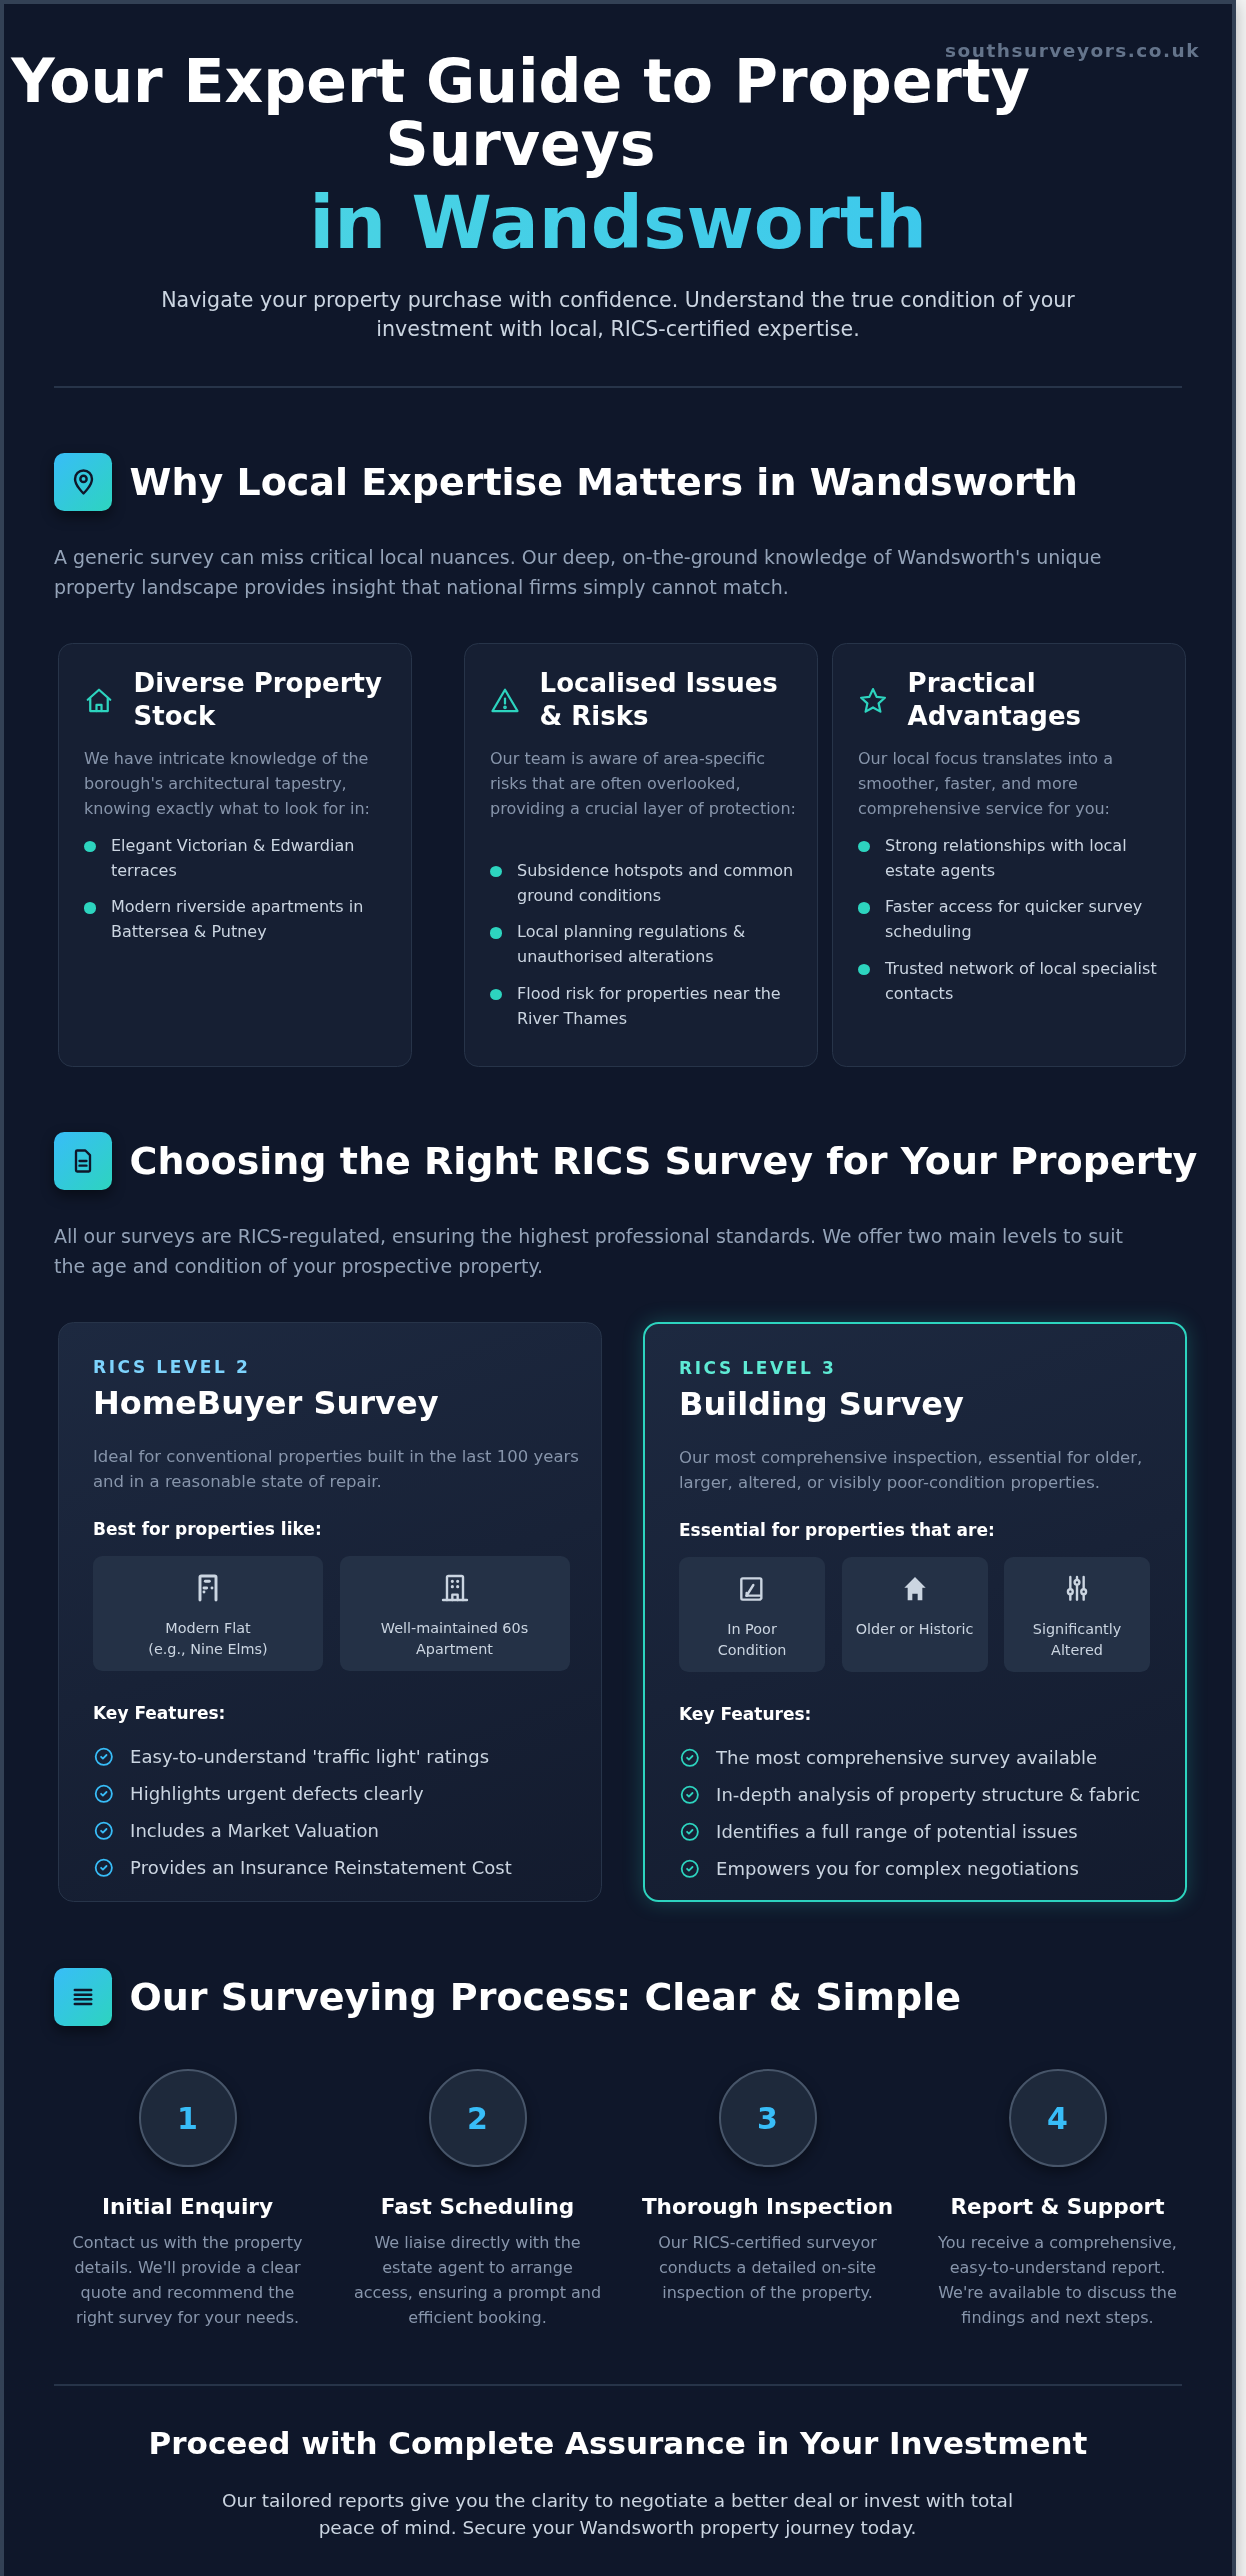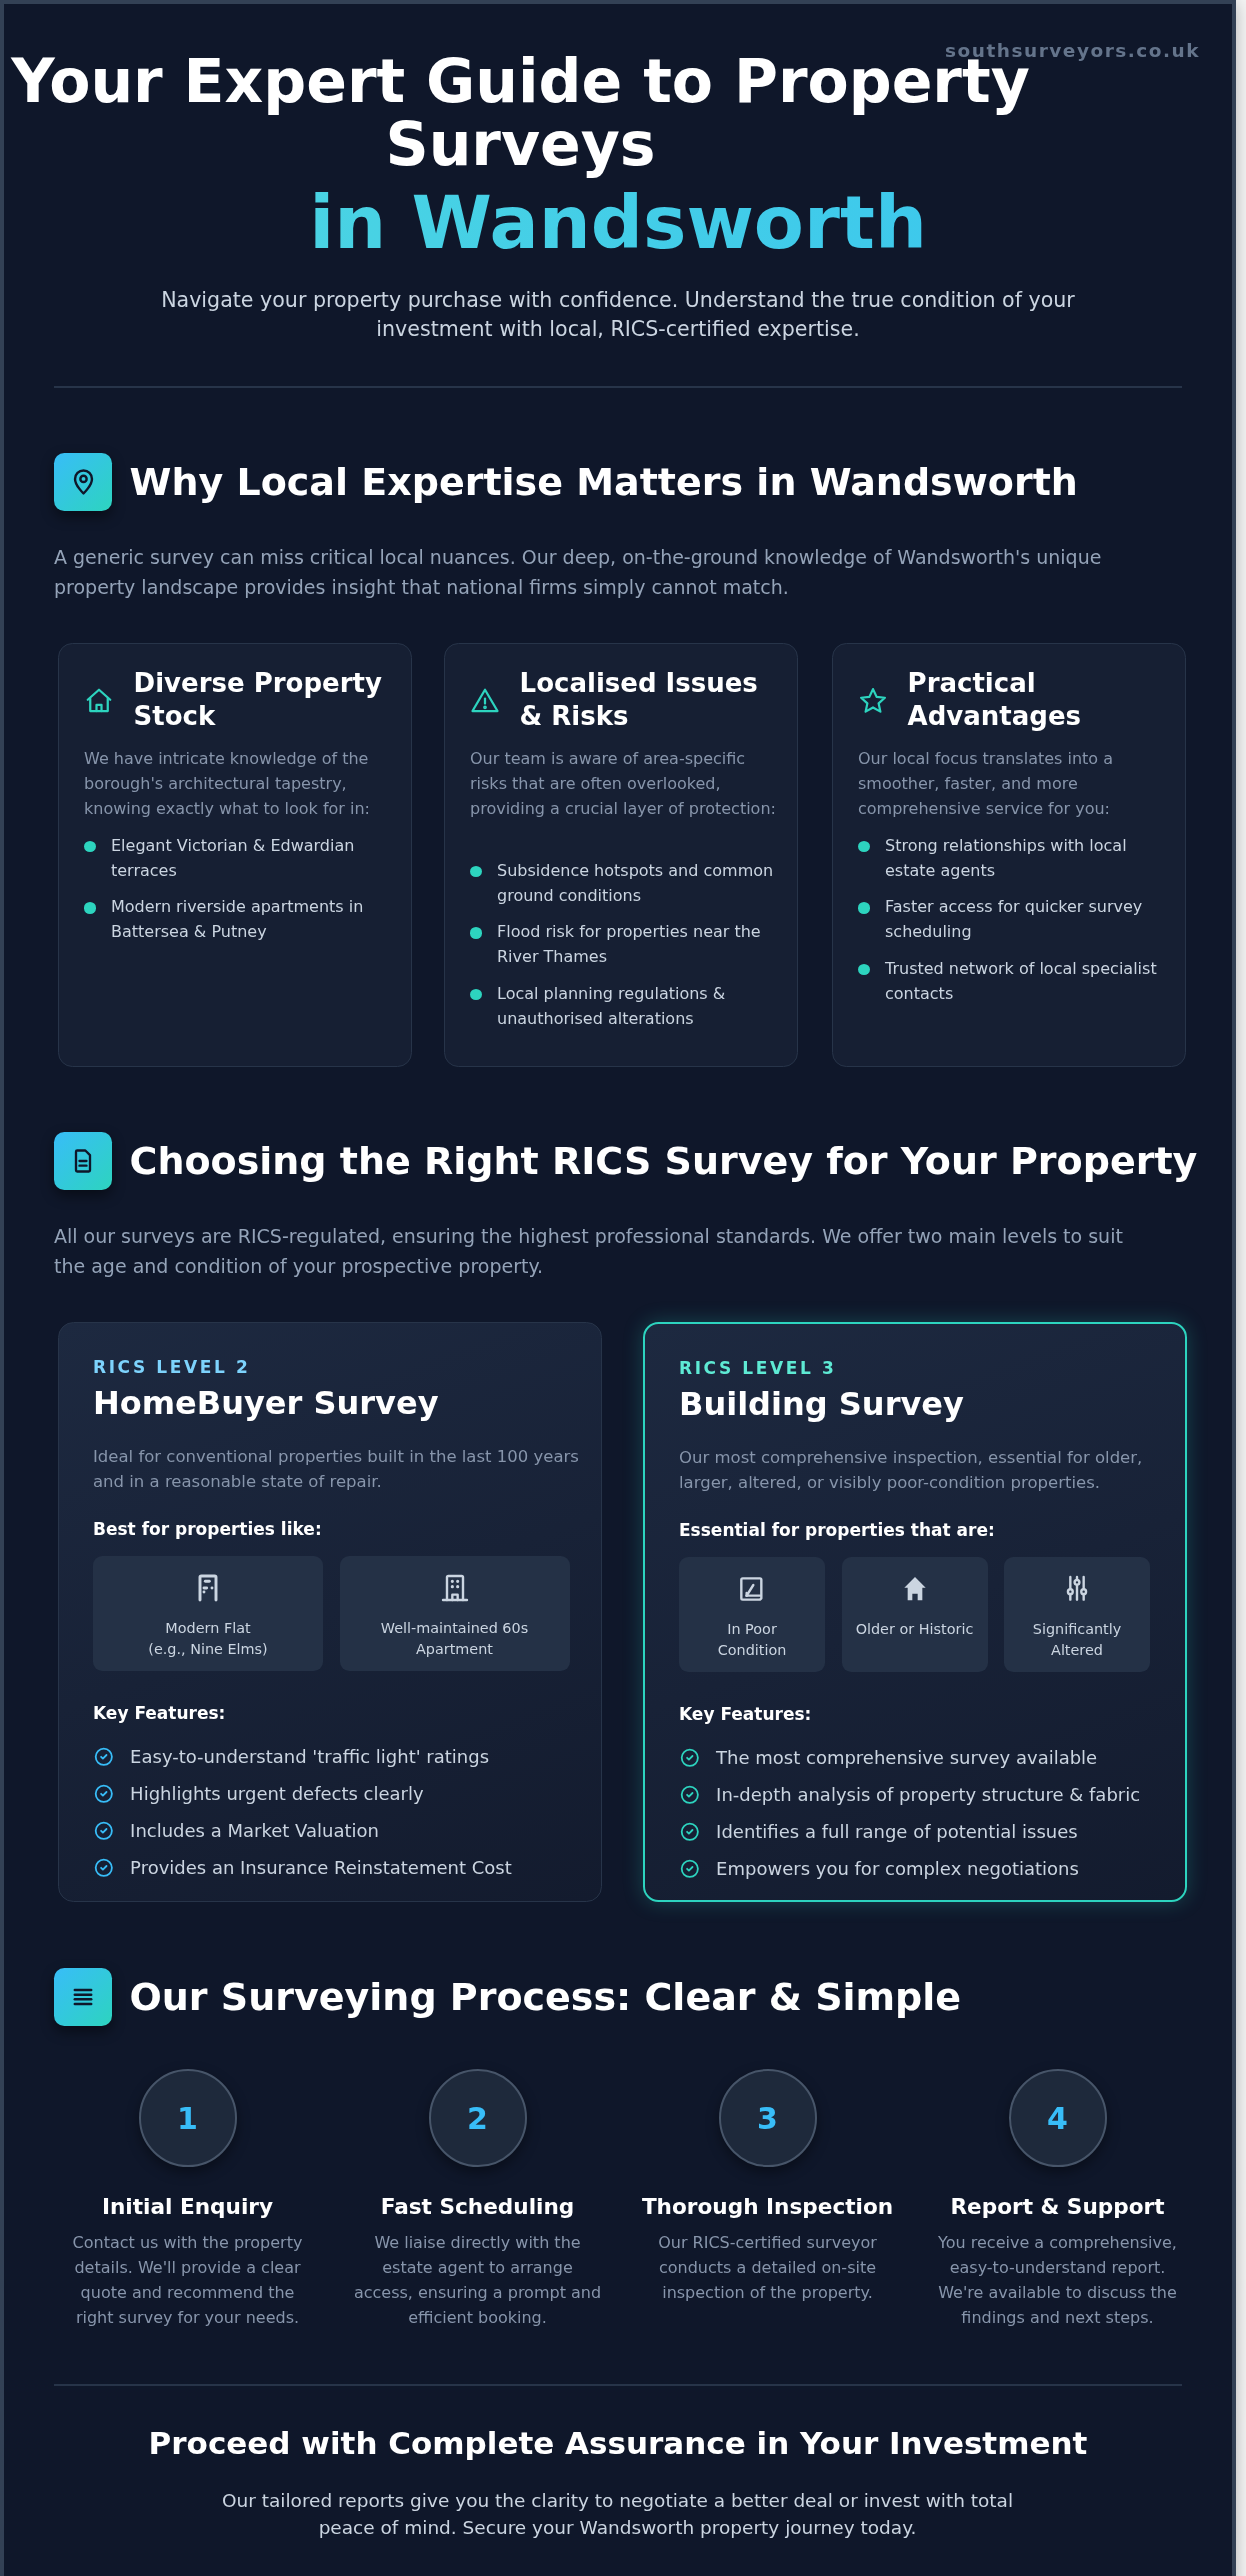--- a/index.html
+++ b/index.html
@@ -132,34 +132,34 @@
       </svg>
       <div class="feat-title">Diverse Property Stock</div>
     </div>
     <div class="feat-desc">We have intricate knowledge of the borough's architectural tapestry, knowing exactly what to look for in:</div>
     <ul class="feat-list" style="top:189px;">
       <li>Elegant Victorian &amp; Edwardian terraces</li>
       <li>Modern riverside apartments in Battersea &amp; Putney</li>
     </ul>
   </div>
 
-  <div class="abs card feat-card" style="left:440px;">
+  <div class="abs card feat-card" style="left:460px;">
     <div class="feat-head">
       <svg class="feat-icon" viewBox="0 0 24 24" fill="none" stroke="#2dd4bf" stroke-width="1.8" stroke-linecap="round" stroke-linejoin="round">
         <path d="M12 3L2 20h20L12 3z"></path>
             <path d="M12 10v4"></path>
             <circle cx="12" cy="17" r="0.6" fill="#2dd4bf"></circle>
       </svg>
       <div class="feat-title">Localised Issues &amp; Risks</div>
     </div>
     <div class="feat-desc">Our team is aware of area-specific risks that are often overlooked, providing a crucial layer of protection:</div>
     <ul class="feat-list" style="top:214px;">
       <li>Subsidence hotspots and common ground conditions</li>
+      <li>Local planning regulations &amp; unauthorised alterations</li>
       <li>Flood risk for properties near the River Thames</li>
-      <li>Local planning regulations &amp; unauthorised alterations</li>
     </ul>
   </div>
 
   <div class="abs card feat-card" style="left:828px;">
     <div class="feat-head">
       <svg class="feat-icon" viewBox="0 0 24 24" fill="none" stroke="#2dd4bf" stroke-width="1.8" stroke-linejoin="round">
         <path d="M12 2.5l2.9 6.2 6.6.7-5 4.5 1.4 6.6L12 17.2l-5.9 3.3 1.4-6.6-5-4.5 6.6-.7z"></path>
       </svg>
       <div class="feat-title">Practical Advantages</div>
     </div>

